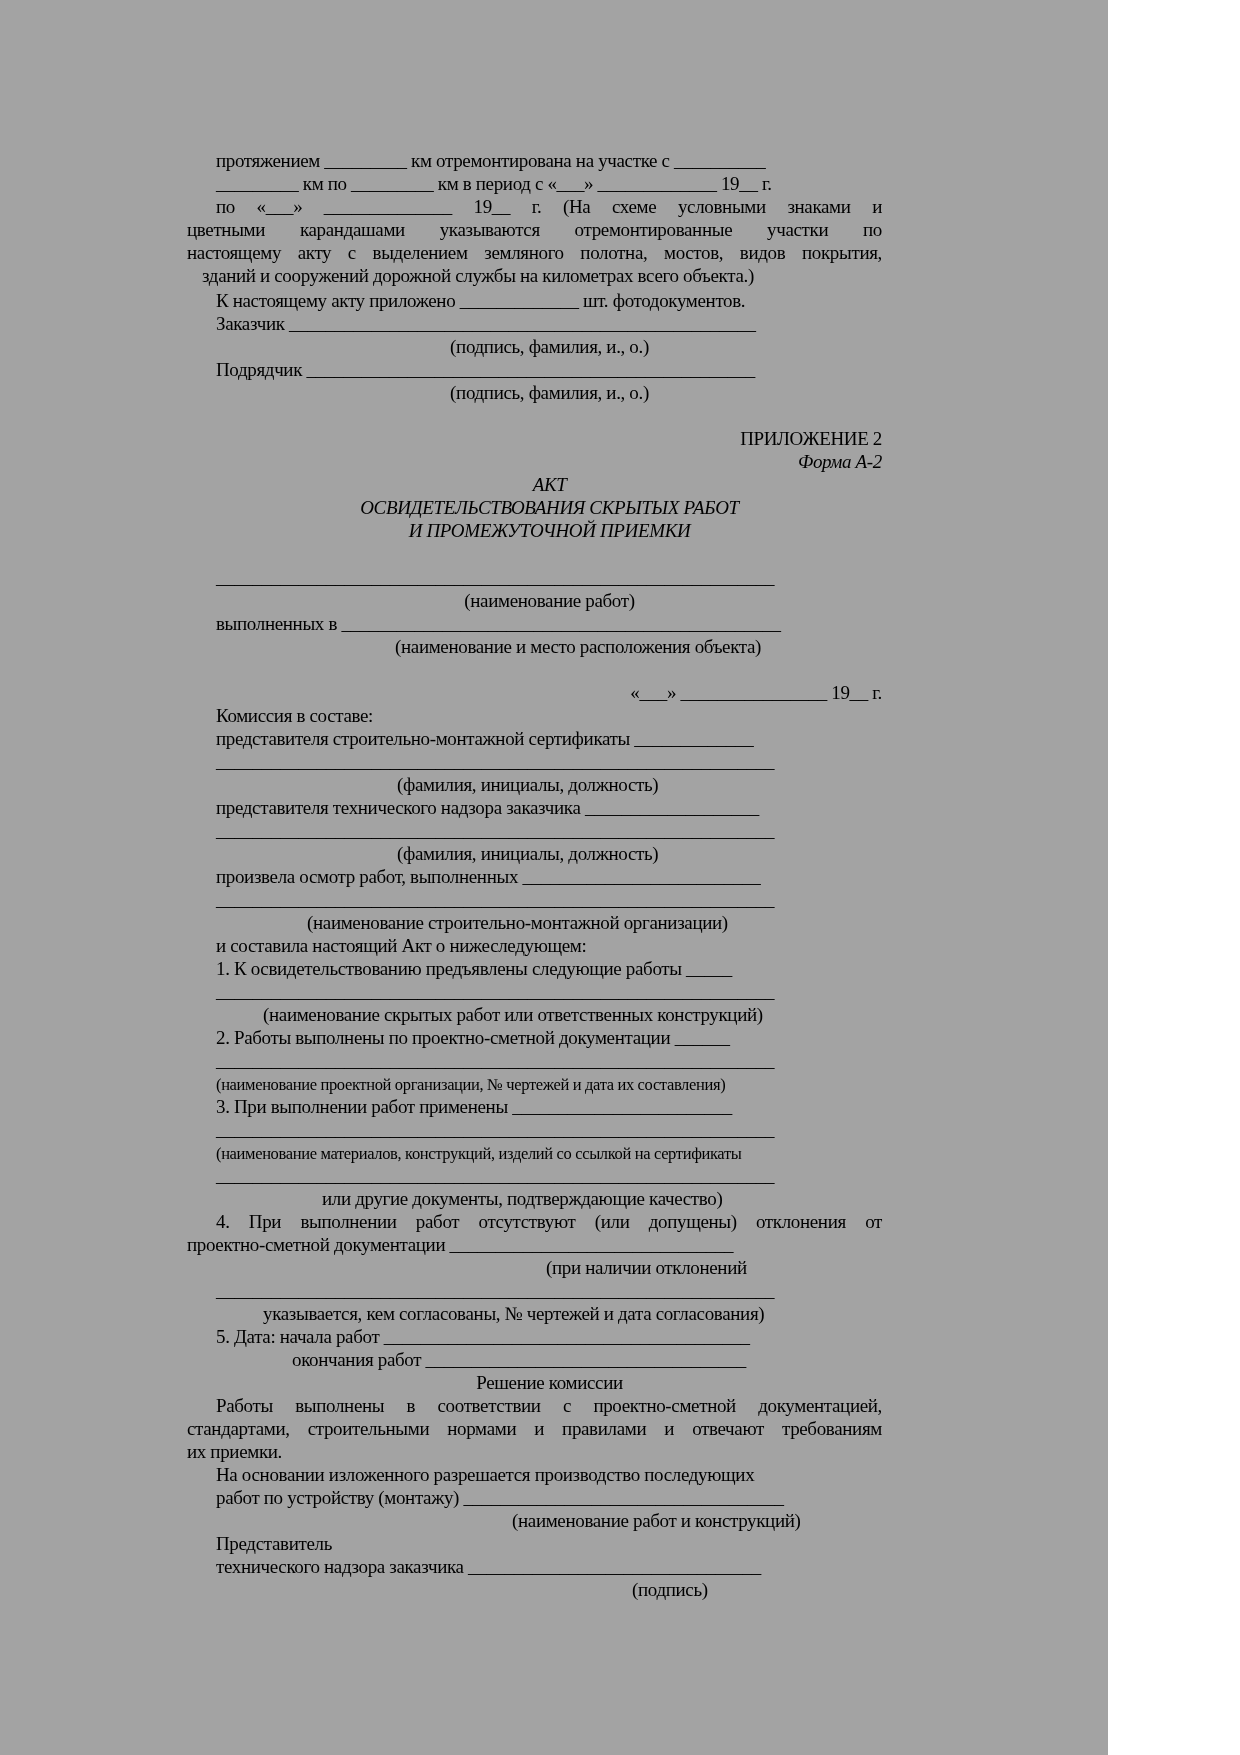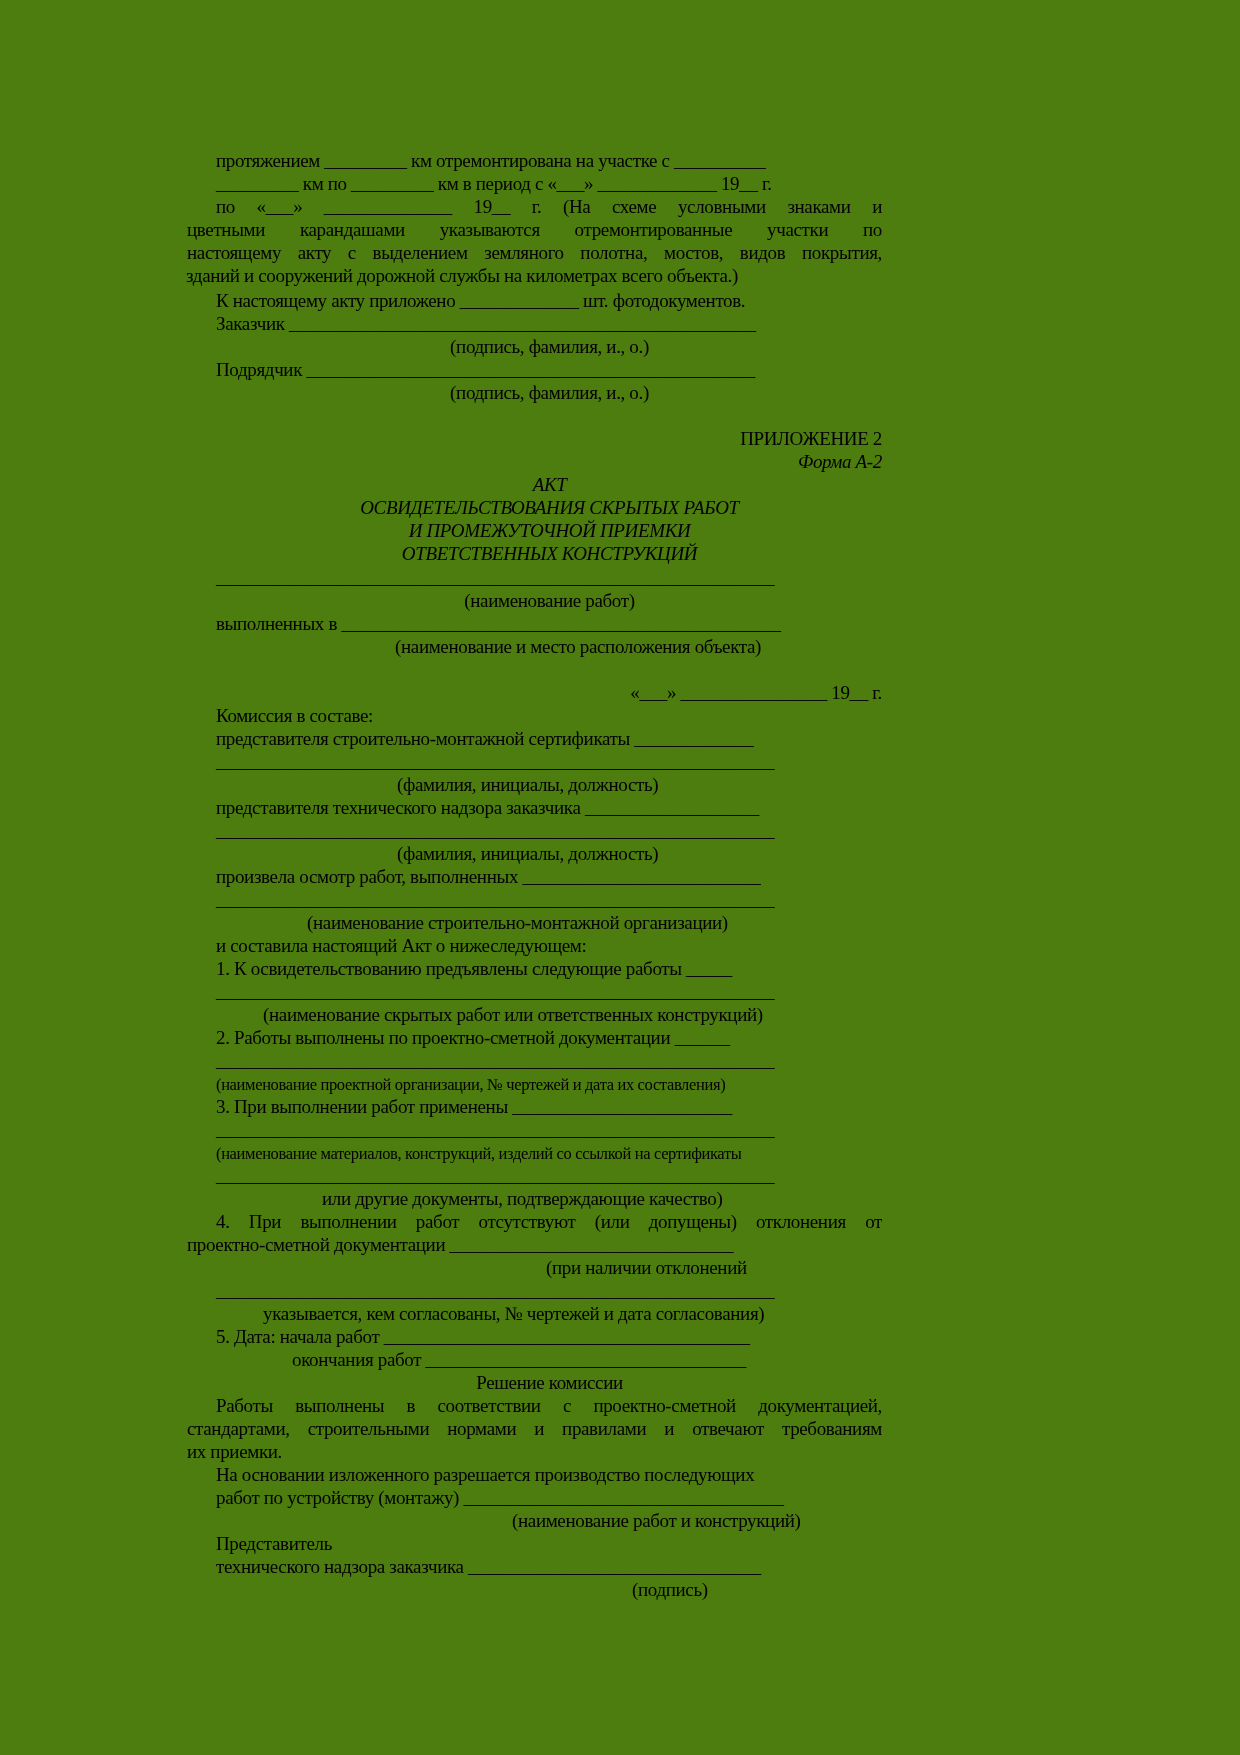--- a/index.html
+++ b/index.html
@@ -1,17 +1,17 @@
 <!DOCTYPE html>
 <html><head>
 <meta charset="utf-8">
 <style>
   html, body { margin: 0; padding: 0; background: #ffffff; }
   body { width: 1240px; height: 1755px; position: relative; overflow: hidden; }
-  .page { position: absolute; left: 0; top: 0; width: 1240px; height: 1755px; background: #4d7c0f; }
+  .page { position: absolute; left: 0; top: 0; width: 1108px; height: 1755px; background: #a3a3a3; }
   .ln {
     position: absolute;
     font-family: "Liberation Serif", serif;
     font-size: 19px;
     line-height: 23px;
     color: #000;
     white-space: pre;
     transform-origin: left top;
   }
   .cond { letter-spacing: -0.35px; }
@@ -24,35 +24,34 @@
 </head>
 <body>
 
 <div class="page">
 
   <div class="ln cond" style="left:216px; top:149px;">протяжением _________ км отремонтирована на участке с __________</div>
   <div class="ln cond" style="left:216px; top:172px;">_________ км по _________ км в период с «___» _____________ 19__ г.</div>
   <div class="ln cond just" style="left:216px; top:195px; width:666px;">по «___» ______________ 19__ г. (На схеме условными знаками и</div>
   <div class="ln cond just" style="left:187px; top:218px; width:695px;">цветными карандашами указываются отремонтированные участки по</div>
   <div class="ln cond just" style="left:187px; top:241px; width:695px;">настоящему акту с выделением земляного полотна, мостов, видов покрытия,</div>
-  <div class="ln cond" style="left:186px; top:264px;">зданий и сооружений дорожной службы на километрах всего объекта.)</div>
+  <div class="ln cond" style="left:202px; top:264px;">зданий и сооружений дорожной службы на километрах всего объекта.)</div>
 
   <div class="ln cond" style="left:216px; top:289px;">К настоящему акту приложено _____________ шт. фотодокументов.</div>
   <div class="ln cond" style="left:216px; top:312px;">Заказчик ___________________________________________________</div>
   <div class="ln cond center" style="left:187px; top:335px; width:725px;">(подпись, фамилия, и., о.)</div>
   <div class="ln cond" style="left:216px; top:358px;">Подрядчик _________________________________________________</div>
   <div class="ln cond center" style="left:187px; top:381px; width:725px;">(подпись, фамилия, и., о.)</div>
 
   <div class="ln cond right" style="left:187px; top:427px; width:695px;">ПРИЛОЖЕНИЕ 2</div>
   <div class="ln cond right it" style="left:187px; top:450px; width:695px;">Форма А-2</div>
 
   <div class="ln cond center it" style="left:187px; top:473px; width:725px;">АКТ</div>
   <div class="ln cond center it" style="left:187px; top:496px; width:725px;">ОСВИДЕТЕЛЬСТВОВАНИЯ СКРЫТЫХ РАБОТ</div>
   <div class="ln cond center it" style="left:187px; top:519px; width:725px;">И ПРОМЕЖУТОЧНОЙ ПРИЕМКИ</div>
-  <div class="ln cond center it" style="left:187px; top:542px; width:725px;">ОТВЕТСТВЕННЫХ КОНСТРУКЦИЙ</div>
 
   <div class="ln cond" style="left:216px; top:566px;">_____________________________________________________________</div>
   <div class="ln cond center" style="left:187px; top:589px; width:725px;font-family:Liberation Serif, serif;">(наименование работ)</div>
   <div class="ln cond" style="left:216px; top:612px;">выполненных в ________________________________________________</div>
   <div class="ln cond" style="left:395px; top:635px;">(наименование и место расположения объекта)</div>
 
   <div class="ln cond right" style="left:187px; top:681px; width:695px;">«___» ________________ 19__ г.</div>
 
   <div class="ln cond" style="left:216px; top:704px;">Комиссия в составе:</div>
   <div class="ln cond" style="left:216px; top:727px;">представителя строительно-монтажной сертификаты _____________</div>

